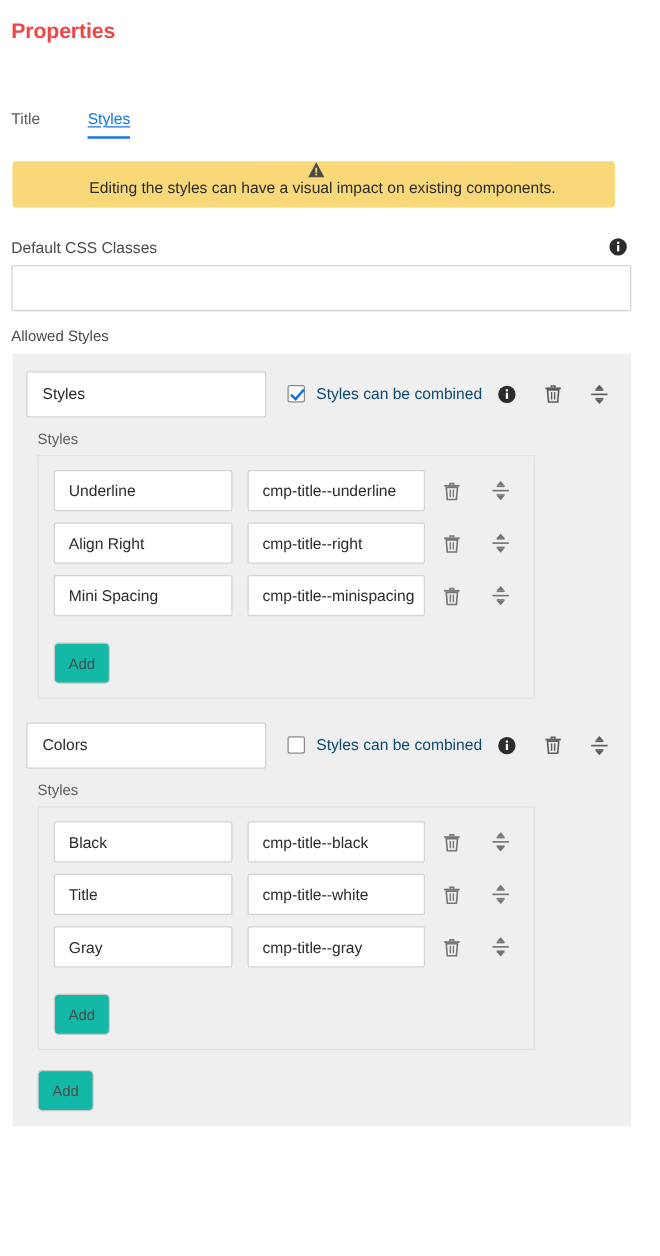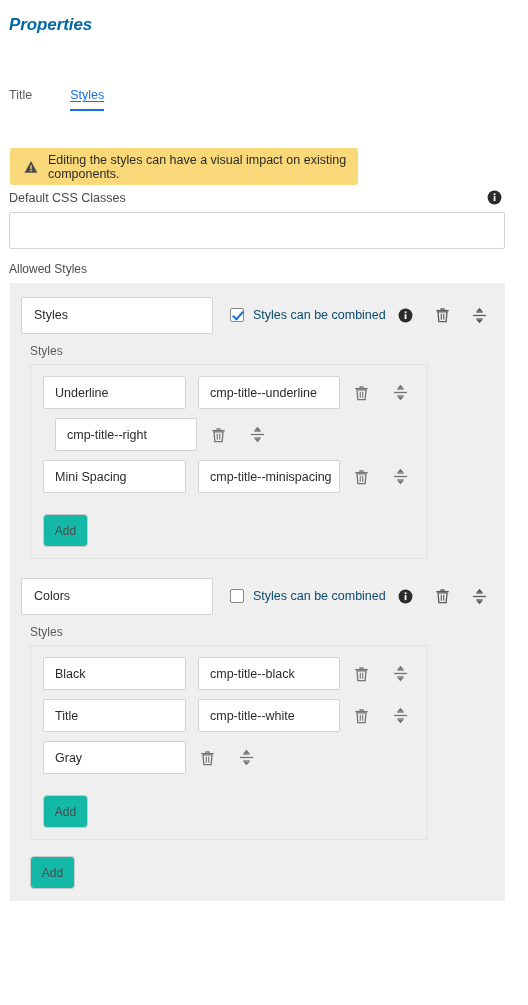--- a/index.html
+++ b/index.html
@@ -17,23 +17,22 @@
   }
 
   .page { position: relative; width: 528px; height: 1005px; }
 
   
   .page-title {
     position: absolute;
     left: 9px; top: 15px;
     font-size: 17px;
     font-weight: bold;
-    color: #0369a1;
+    color: #ef4444;
     letter-spacing: -0.1px;
-    font-style: italic;
   }
   .page-subtitle {
     position: absolute;
     left: 9px; top: 53px;
     font-size: 12.5px;
     color: #5c5c5c;
   }
 
   
   .tabs {
@@ -60,29 +59,30 @@
     content: "";
     position: absolute;
     left: 0; right: 0; bottom: 0;
     height: 2px;
     background: #1473e6;
   }
 
   
   .warning {
     position: absolute;
-    left: 10px; top: 148px;
-    width: 348px;
+    left: 10px; top: 129px;
+    width: 482px;
     height: 37px;
     background: #f8d878;
     border-radius: 3px;
     display: flex;
     align-items: center;
     box-sizing: border-box;
     padding-left: 14px;
+    flex-direction: column;
   }
   .warn-icon { width: 14px; height: 14px; flex: 0 0 14px; margin-right: 10px; display:block; }
   .warning-text {
     font-size: 12.5px;
     color: #2b2b2b;
   }
 
   
   .field-label {
     position: absolute;
@@ -337,20 +337,23 @@
               <path d="M8 0.8 L11.4 4.6 H4.6 Z" fill="#757575"></path>
               <rect x="4.6" y="4.6" width="6.8" height="1.4" fill="#757575"></rect>
               <rect x="1" y="8.3" width="14" height="1.4" fill="#757575"></rect>
               <rect x="4.6" y="12" width="6.8" height="1.4" fill="#757575"></rect>
               <path d="M8 17.2 L11.4 13.4 H4.6 Z" fill="#757575"></path>
             </svg>
           </div>
         </div>
 
         <div class="style-row">
+          <div class="row-input name">
+            <span>Align Right</span>
+          </div>
           <div class="row-input cls">
             <span>cmp-title--right</span>
           </div>
           <div class="row-actions">
             <svg class="act" width="15" height="16" viewBox="0 0 16 17">
               <rect x="1.4" y="3.1" width="13.2" height="1.5" fill="#757575"></rect>
               <path d="M5.8 1.2 h4.4 v1.9 h-1.5 v-0.6 h-1.4 v0.6 h-1.5 z" fill="#757575"></path>
               <path d="M3.2 5.2 h9.6 l-0.9 10.3 h-7.8 z" fill="none" stroke="#757575" stroke-width="1.4"></path>
               <rect x="6.1" y="7.1" width="1.2" height="6.4" fill="#757575"></rect>
               <rect x="8.7" y="7.1" width="1.2" height="6.4" fill="#757575"></rect>
@@ -480,20 +483,23 @@
               <rect x="4.6" y="12" width="6.8" height="1.4" fill="#757575"></rect>
               <path d="M8 17.2 L11.4 13.4 H4.6 Z" fill="#757575"></path>
             </svg>
           </div>
         </div>
 
         <div class="style-row">
           <div class="row-input name">
             <span>Gray</span>
           </div>
+          <div class="row-input cls">
+            <span>cmp-title--gray</span>
+          </div>
           <div class="row-actions">
             <svg class="act" width="15" height="16" viewBox="0 0 16 17">
               <rect x="1.4" y="3.1" width="13.2" height="1.5" fill="#757575"></rect>
               <path d="M5.8 1.2 h4.4 v1.9 h-1.5 v-0.6 h-1.4 v0.6 h-1.5 z" fill="#757575"></path>
               <path d="M3.2 5.2 h9.6 l-0.9 10.3 h-7.8 z" fill="none" stroke="#757575" stroke-width="1.4"></path>
               <rect x="6.1" y="7.1" width="1.2" height="6.4" fill="#757575"></rect>
               <rect x="8.7" y="7.1" width="1.2" height="6.4" fill="#757575"></rect>
             </svg>
             <svg class="act" width="15" height="17" viewBox="0 0 16 18">
               <path d="M8 0.8 L11.4 4.6 H4.6 Z" fill="#757575"></path>

